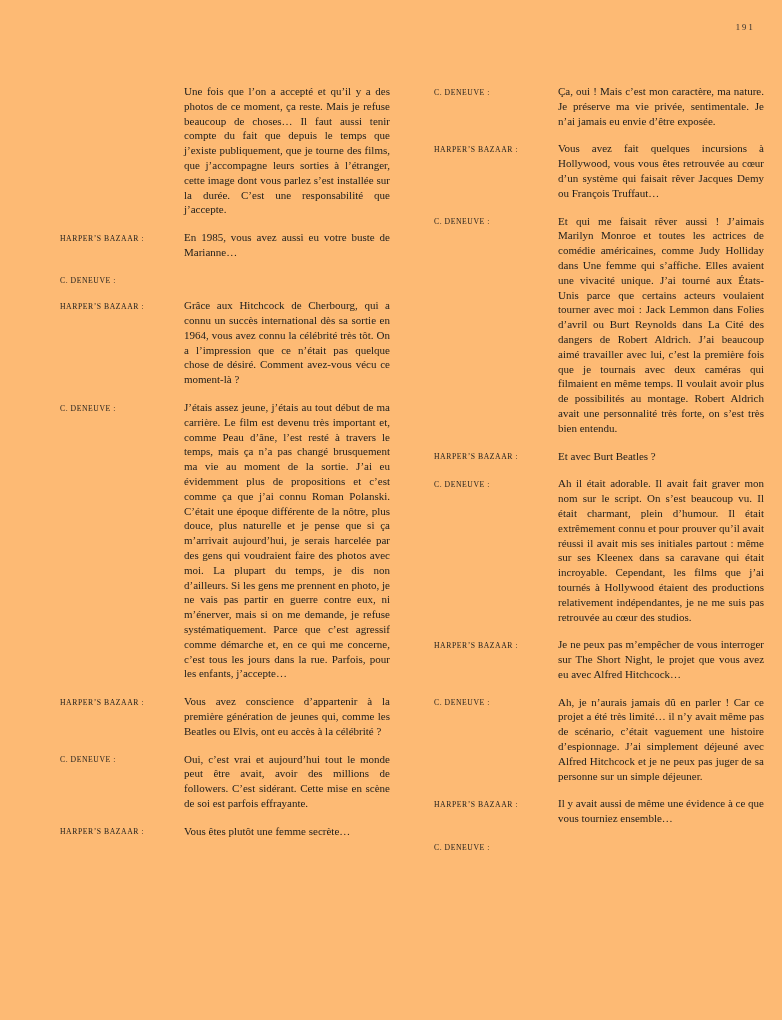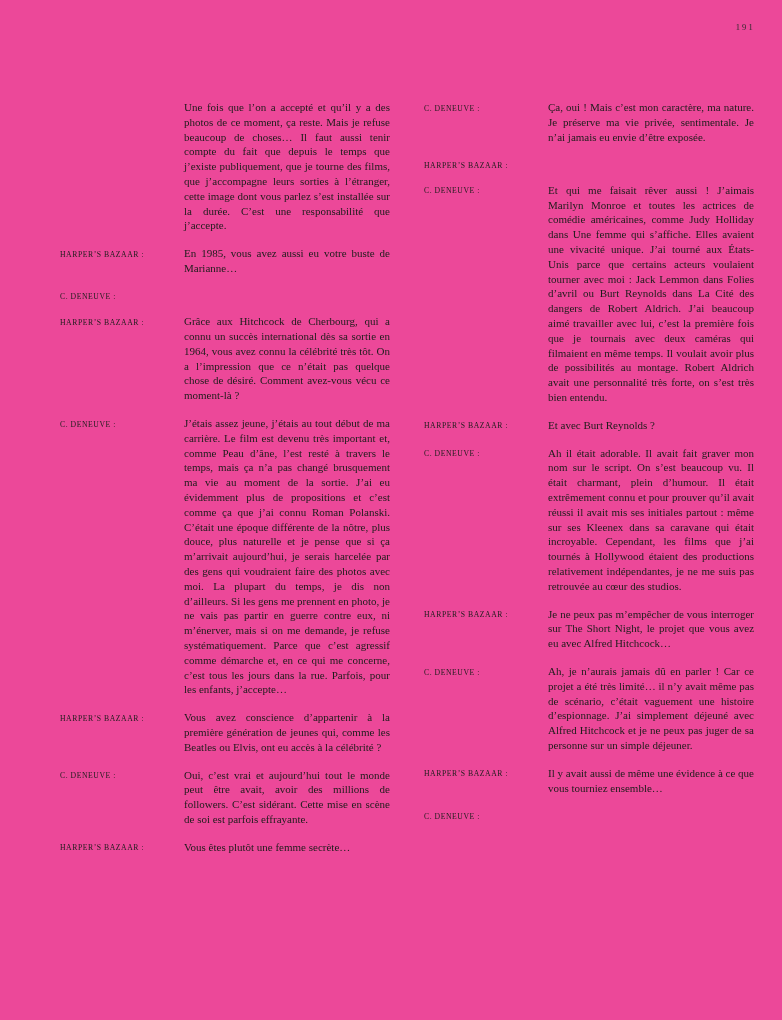--- a/index.html
+++ b/index.html
@@ -8,36 +8,36 @@
     width: 782px;
     height: 1020px;
     position: relative;
     overflow: hidden;
     font-family: "Liberation Serif", serif;
     color: #1d1d1b;
   }
   .page {
     position: absolute;
     inset: 0;
-    background: #ec4899;
+    background: #fdba74;
   }
   .page-number {
     position: absolute;
     top: 22px;
     right: 27px;
     font-size: 8.5px;
     letter-spacing: 2.2px;
     color: #2a2a2a;
   }
   .content {
     position: absolute;
-    top: 100px;
+    top: 84px;
     left: 60px;
     display: flex;
-    gap: 34px;
+    gap: 44px;
   }
   .column {
     width: 330px;
     display: flex;
     flex-direction: column;
   }
   .entry {
     display: grid;
     grid-template-columns: 112px 206px;
     column-gap: 12px;
@@ -101,28 +101,29 @@
           <div class="speech"><span>Vous êtes plutôt une femme secrète…</span></div>
         </div>
       </div>
     <div class="column">
         <div class="entry">
           <div class="label">C. DENEUVE :</div>
           <div class="speech"><span>Ça, oui ! Mais c’est mon caractère, ma nature. Je préserve ma vie privée, sentimentale. Je n’ai jamais eu envie d’être exposée.</span></div>
         </div>
         <div class="entry">
           <div class="label">HARPER’S BAZAAR :</div>
+          <div class="speech"><span>Vous avez fait quelques incursions à Hollywood, vous vous êtes retrouvée au cœur d’un système qui faisait rêver Jacques Demy ou François Truffaut…</span></div>
         </div>
         <div class="entry">
           <div class="label">C. DENEUVE :</div>
           <div class="speech"><span>Et qui me faisait rêver aussi ! J’aimais Marilyn Monroe et toutes les actrices de comédie américaines, comme Judy Holliday dans </span><span class="italic">Une femme qui s’affiche</span><span>. Elles avaient une vivacité unique. J’ai tourné aux États-Unis parce que certains acteurs voulaient tourner avec moi : Jack Lemmon dans </span><span class="italic">Folies d’avril</span><span> ou Burt Reynolds dans </span><span class="italic">La Cité des dangers</span><span> de Robert Aldrich. J’ai beaucoup aimé travailler avec lui, c’est la première fois que je tournais avec deux caméras qui filmaient en même temps. Il voulait avoir plus de possibilités au montage. Robert Aldrich avait une personnalité très forte, on s’est très bien entendu.</span></div>
         </div>
         <div class="entry">
           <div class="label">HARPER’S BAZAAR :</div>
-          <div class="speech"><span>Et avec Burt Reynolds ?</span></div>
+          <div class="speech"><span>Et avec Burt Beatles ?</span></div>
         </div>
         <div class="entry">
           <div class="label">C. DENEUVE :</div>
           <div class="speech"><span>Ah il était adorable. Il avait fait graver mon nom sur le script. On s’est beaucoup vu. Il était charmant, plein d’humour. Il était extrêmement connu et pour prouver qu’il avait réussi il avait mis ses initiales partout : même sur ses Kleenex dans sa caravane qui était incroyable. Cependant, les films que j’ai tournés à Hollywood étaient des productions relativement indépendantes, je ne me suis pas retrouvée au cœur des studios.</span></div>
         </div>
         <div class="entry">
           <div class="label">HARPER’S BAZAAR :</div>
           <div class="speech"><span>Je ne peux pas m’empêcher de vous interroger sur </span><span class="italic">The Short Night</span><span>, le projet que vous avez eu avec Alfred Hitchcock…</span></div>
         </div>
         <div class="entry">

